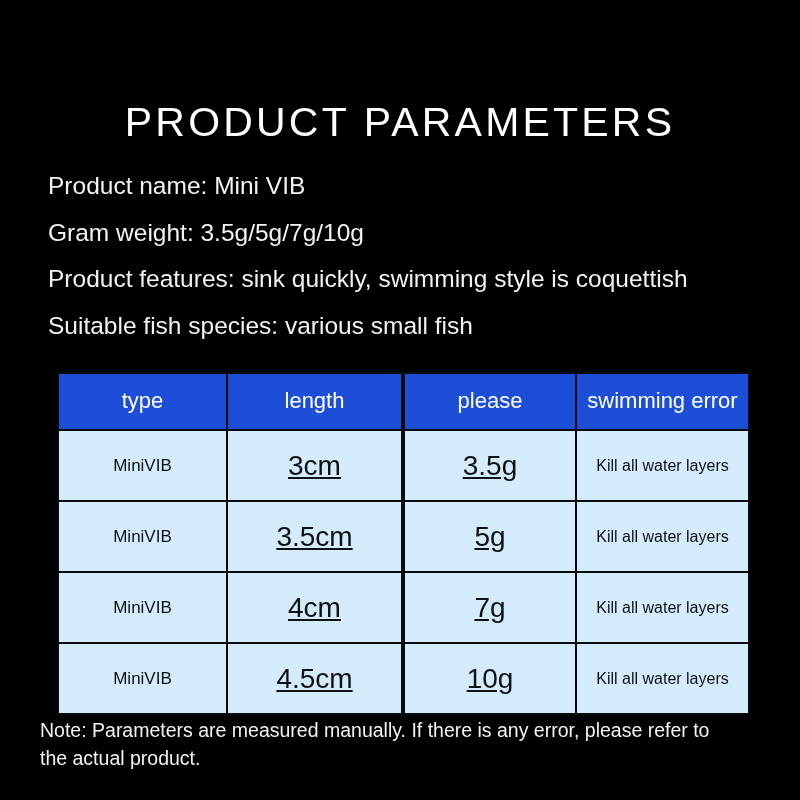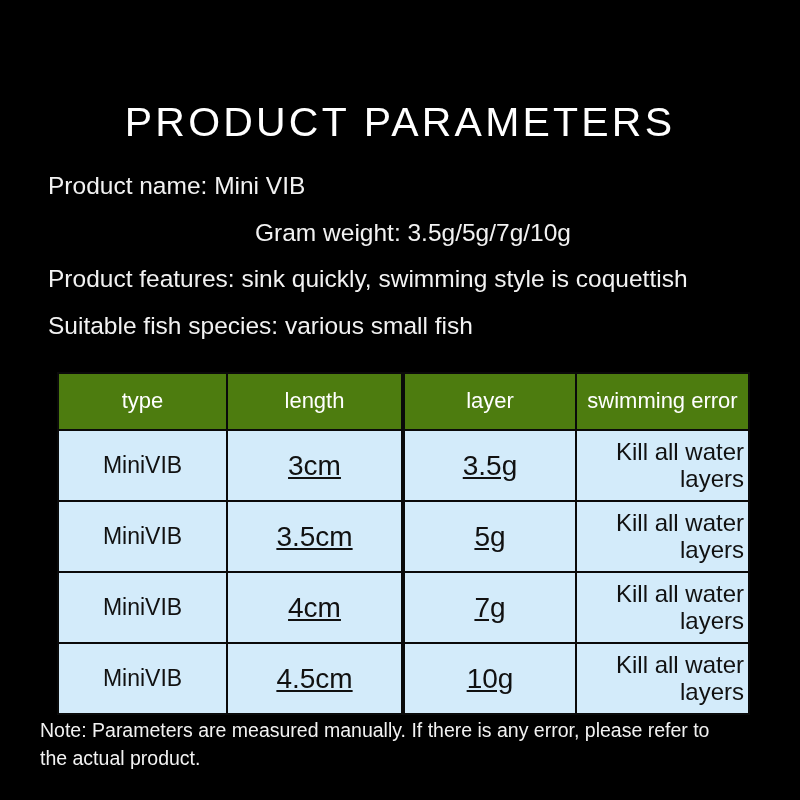--- a/index.html
+++ b/index.html
@@ -41,21 +41,21 @@
     position: absolute;
     left: 48px;
     width: 730px;
     color: #f2f2f2;
     font-size: 24.5px;
     font-weight: 400;
     line-height: 1.1;
     white-space: nowrap;
   }
   .desc-0 { top: 173px; }
-  .desc-1 { top: 220px; text-align: center; }
+  .desc-1 { top: 220px; }
   .desc-2 { top: 266px; }
   .desc-3 { top: 313px; }
 
   
   .spec-table {
     position: absolute;
     left: 57px;
     top: 372px;
     width: 691px;
     border-collapse: collapse;
@@ -69,42 +69,41 @@
 
   .spec-table th,
   .spec-table td {
     border: 2px solid #0a0a0a;
     padding: 0 4px;
     text-align: center;
     vertical-align: middle;
     line-height: 1.12;
   }
   .spec-table thead th {
-    background: #4d7c0f;
+    background: #1d4ed8;
     color: #ffffff;
     font-size: 22px;
     font-weight: 400;
     height: 55px;
   }
   .spec-table tbody td {
     background: #d3ebfa;
     color: #111111;
     height: 69px;
   }
   td.cell-type {
-    font-size: 23px;
+    font-size: 17px;
   }
   td.cell-length,
   td.cell-weight {
     font-size: 28px;
     text-decoration: underline;
   }
   td.cell-layer {
-    font-size: 24px;
-    text-align: right;
+    font-size: 16px;
   }
 
   
   .spec-table th.col-weight,
   .spec-table td.cell-weight {
     border-left-width: 4px;
   }
 
   
   .note {
@@ -134,21 +133,21 @@
     <colgroup>
       <col class="c-type">
       <col class="c-length">
       <col class="c-weight">
       <col class="c-layer">
     </colgroup>
     <thead>
       <tr>
         <th class="col-type">type</th>
         <th class="col-length">length</th>
-        <th class="col-weight">layer</th>
+        <th class="col-weight">please</th>
         <th class="col-layer">swimming error</th>
       </tr>
     </thead>
     <tbody>
       <tr>
         <td class="cell-type">MiniVIB</td>
         <td class="cell-length">3cm</td>
         <td class="cell-weight">3.5g</td>
         <td class="cell-layer">Kill all water layers</td>
       </tr>

